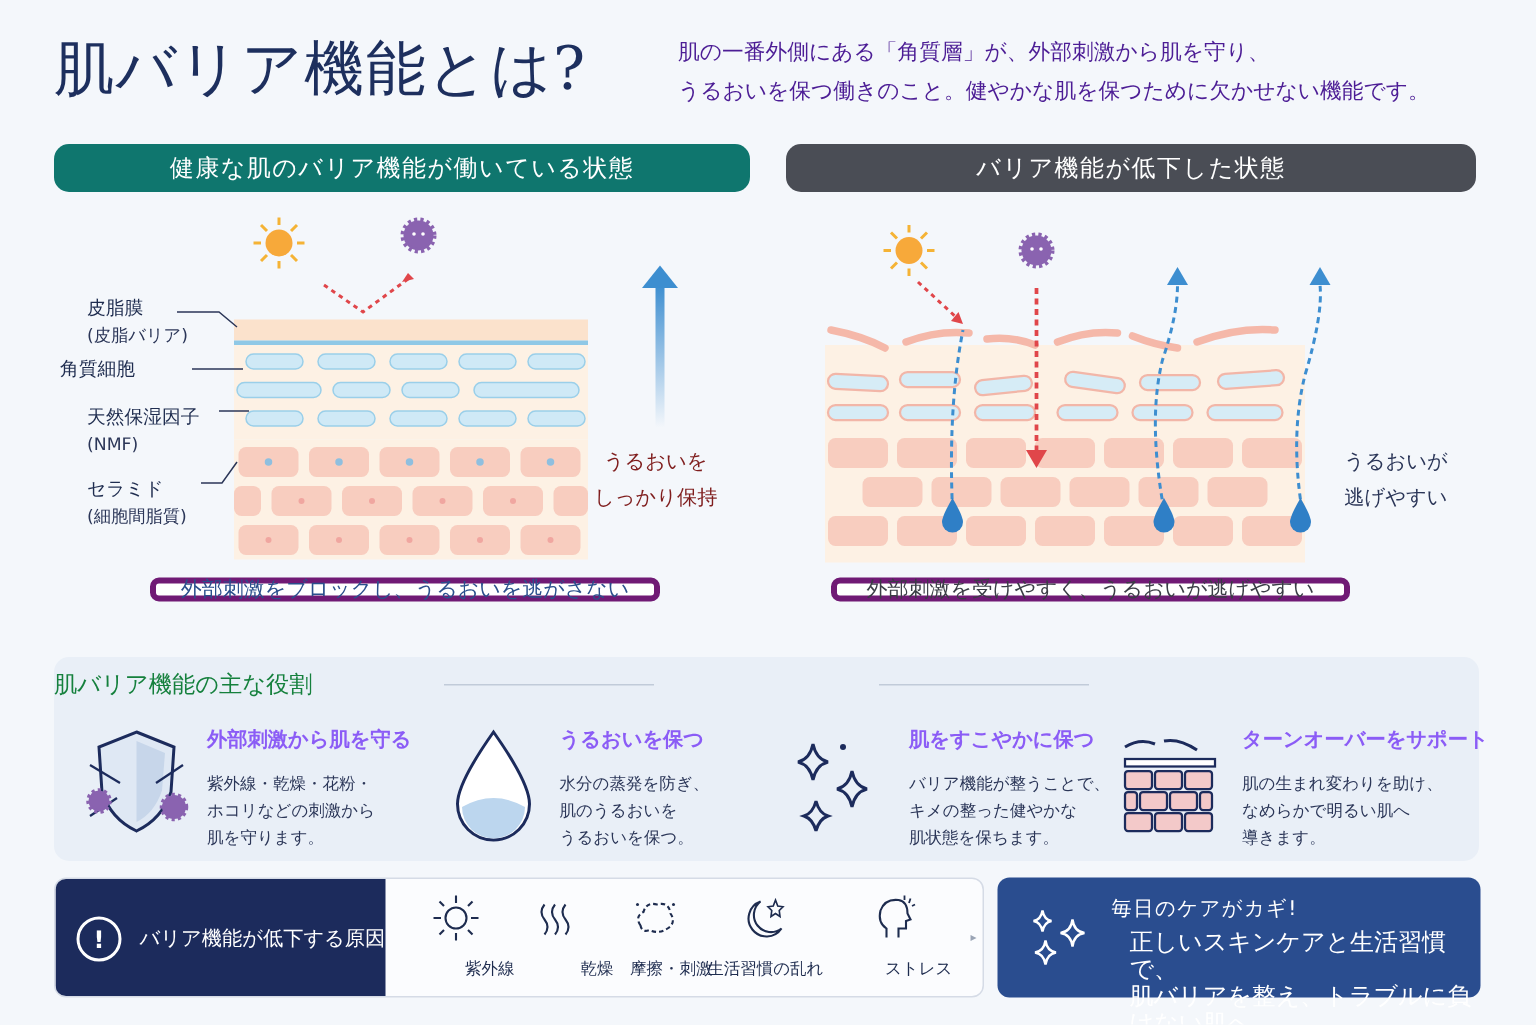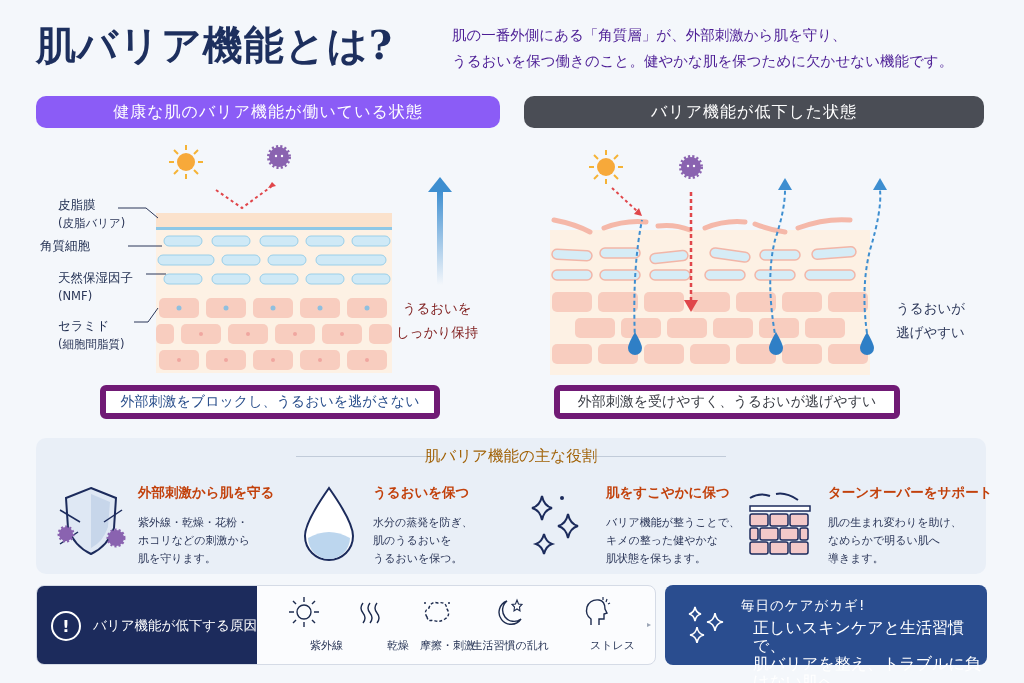--- a/index.html
+++ b/index.html
@@ -9,54 +9,54 @@
     font-family: "DejaVu Sans", "Liberation Sans", sans-serif;
     color: #1f2f55;
     position: relative;
   }
   .abs { position: absolute; }
 
   
   .main-title {
     left: 36px; top: 18px;
     font-family: "DejaVu Serif", "Liberation Serif", serif;
-    font-size: 40px; font-weight: bold; color: #1d2f5e; letter-spacing: 1px;
+    font-size: 40px; font-weight: normal; color: #1d2f5e; letter-spacing: 1px;
   }
   .intro { left: 452px; top: 22px; font-size: 14.5px; line-height: 26px; color: #4c1d95; }
 
   
   .panel-head {
     height: 32px; border-radius: 10px; color: #fff; font-size: 16px;
     display: flex; align-items: center; justify-content: center; letter-spacing: 1px;
   }
-  .head-good { left: 36px; top: 96px; width: 464px; background: #8b5cf6; }
+  .head-good { left: 36px; top: 96px; width: 464px; background: #0f766e; }
   .head-bad { left: 524px; top: 96px; width: 460px; background: #4a4d55; }
   .caption-box {
-    height: 34px; border: 6px solid #701a75; border-radius: 6px; background: #fff;
+    height: 16px; border: 4px solid #701a75; border-radius: 6px; background: #fff;
     display: flex; align-items: center; justify-content: center; font-size: 14px;
   }
   .cap-good { left: 100px; top: 385px; width: 340px; color: #2a4f8c; }
   .cap-bad { left: 554px; top: 385px; width: 346px; color: #3a3d45; }
 
   .label { font-size: 12.5px; line-height: 19px; color: #1e2c4f; }
   .label .sub { font-size: 11.5px; color: #2b3658; }
   .side-text { font-size: 13.5px; line-height: 24px; text-align: center; }
 
   
   .roles {
     left: 36px; top: 438px; width: 950px; height: 136px;
     background: #e9eff7; border-radius: 10px;
   }
   .roles-title {
-    left: 0; top: 8px; width: 950px; text-align: center; font-size: 15.5px; color: #a16207;
+    left: 0; top: 8px; width: 950px; font-size: 15.5px; color: #15803d;
   }
   .roles-line { top: 18px; height: 1px; background: #c1cbd9; }
   .role { top: 44px; width: 225px; height: 84px; }
   .role-icon { left: 0; top: 0; width: 70px; height: 80px; }
-  .role-title { left: 82px; top: 2px; font-size: 13.5px; color: #c2410c; font-weight: bold; white-space: nowrap; }
+  .role-title { left: 82px; top: 2px; font-size: 13.5px; color: #8b5cf6; font-weight: bold; white-space: nowrap; }
   .role-desc { left: 82px; top: 32px; font-size: 11px; line-height: 18px; color: #2b3658; white-space: pre-line; }
 
   
   .cause-bar {
     left: 36px; top: 585px; width: 620px; height: 80px; border-radius: 8px;
     border: 1px solid #d5dbe6; background: #fbfcfe; overflow: hidden;
   }
   .cause-head {
     left: 0; top: 0; width: 220px; height: 80px; background: #1c2b5c; color: #fff;
     display: flex; align-items: center; padding-left: 14px; font-size: 13.5px;

